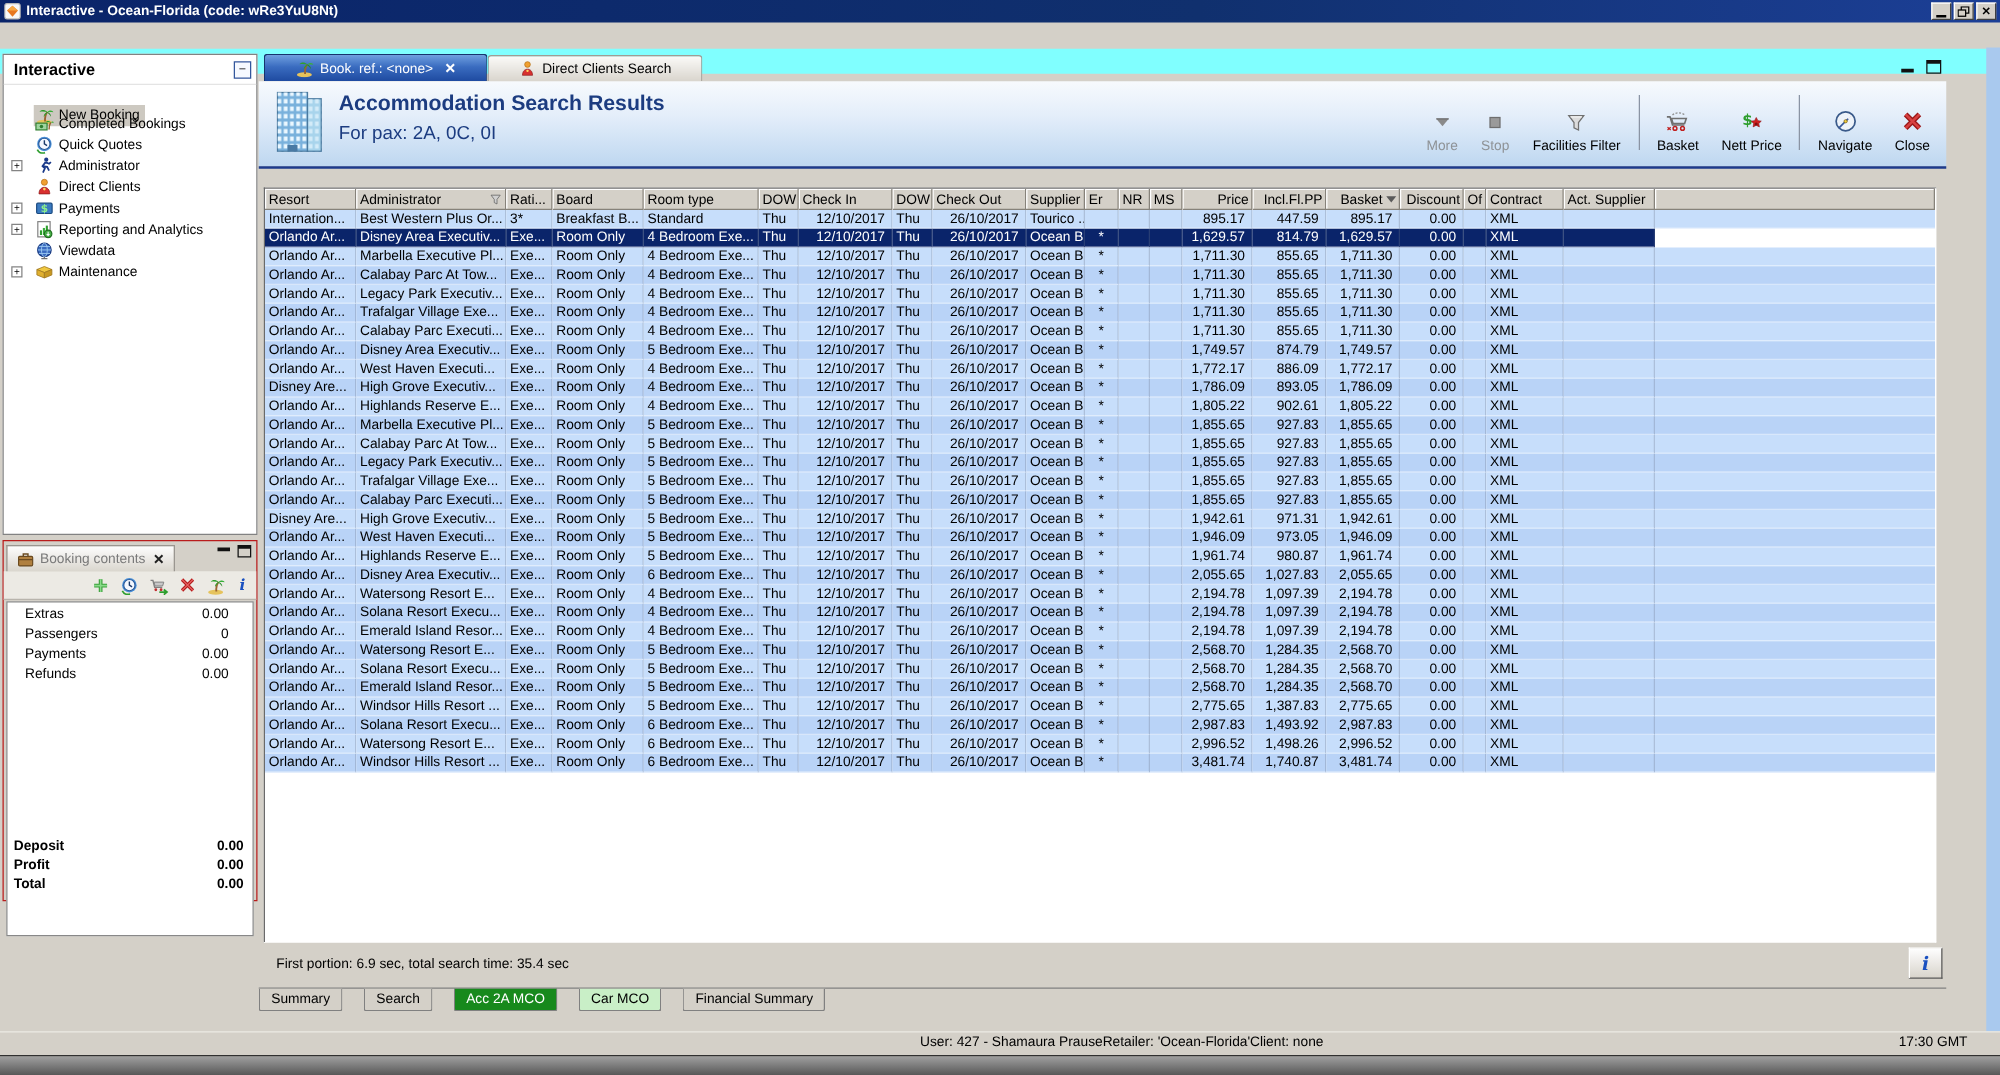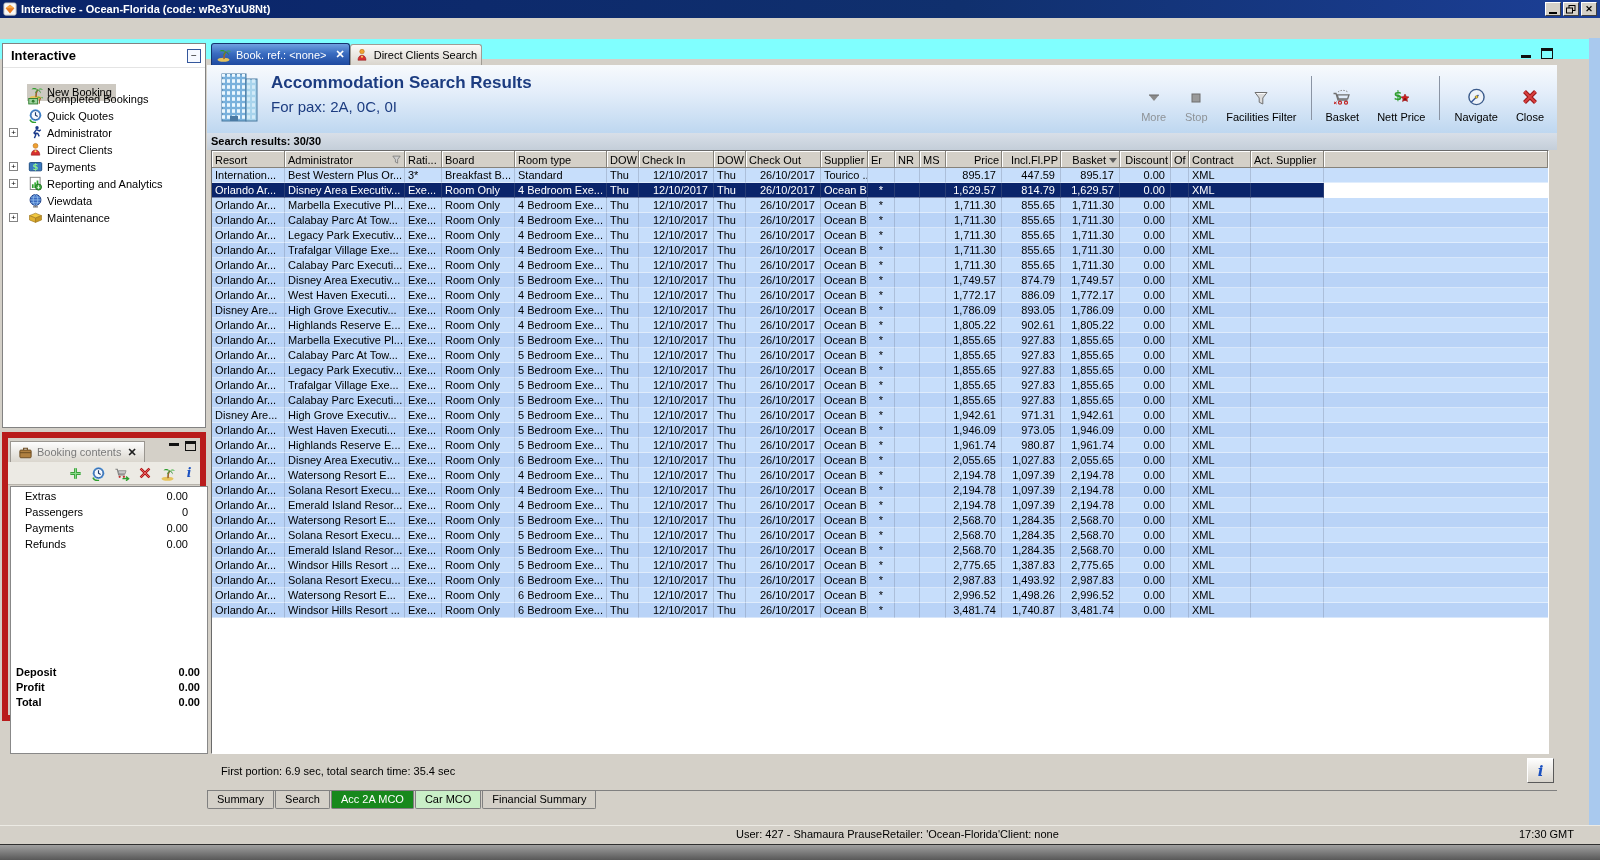--- a/index.html
+++ b/index.html
@@ -30,21 +30,21 @@
 #panel-nav .hdr { height:24px; display:flex; align-items:center; padding:0 4px 0 8px; border-bottom:1px solid #e4e4e4; }
 #panel-nav .hdr .t { font-size:13px; font-weight:bold; flex:1; }
 .minibox { width:14px; height:14px; border:1px solid #34579c; background:#f6f9ff; display:flex; align-items:center; justify-content:center; font-size:10px; line-height:10px; color:#222; }
 #tree { padding-top:5px; }
 .tree-item { height:17px; display:flex; align-items:center; position:relative; }
 .expander { position:absolute; left:6px; width:9px; height:9px; border:1px solid #848484; background:#fff; font-size:8px; line-height:7px; text-align:center; color:#000; }
 .tree-inner { position:absolute; left:24px; display:flex; align-items:center; gap:4px; padding:0 4px 0 1px; height:17px; }
 .tree-inner.sel { background:#cdc9c1;margin-top:21px; }
 
 
-#panel-book { top:432px; left:2px; width:204px; height:289px; background:#d4d0c8; border:6px solid #b91c1c; }
+#panel-book { top:432px; left:2px; width:204px; height:289px; background:#d4d0c8; border:1px solid #b91c1c; }
 #bc-tabbar { height:24px; position:relative; }
 #bc-tab { position:absolute; left:2px; top:3px; height:21px; display:flex; align-items:center; gap:4px; padding:0 7px; background:linear-gradient(#fdfdfd,#dad6ce); border:1px solid #9a9690; border-bottom:none; }
 #bc-tab .lbl { color:#7a7a7a; }
 #bc-tab .x { font-weight:bold; font-size:11px; color:#202020; margin-left:2px; }
 #bc-winbtns { position:absolute; right:4px; top:3px; display:flex; gap:6px; align-items:flex-start; }
 #bc-winbtns .mn { width:10px; height:3px; background:none; border-bottom:3px solid #111; margin-top:2px; }
 #bc-winbtns .mx { width:11px; height:10px; border:1px solid #111; border-top:3px solid #111; background:#fff0; }
 #bc-toolbar { height:23px; background:#eceae4; display:flex; align-items:center; justify-content:flex-end; gap:8px; padding-right:5px; border-bottom:1px solid #b8b4ac; }
 #bc-list { position:absolute; left:2px; top:48px; width:198px; height:268px; background:#fff; border:1px solid #888; padding-top:3px; }
 .bc-row { height:16px; padding:0 19px 0 14px; display:flex; }
@@ -52,21 +52,21 @@
 #bc-totals { position:absolute; left:2px; bottom:4px; width:198px; }
 .bct-row { height:15px; padding:0 8px 0 6px; display:flex; font-weight:bold; }
 .bct-row .l { flex:1; }
 
 
 #main { top:43px; left:207px; width:1350px; height:767px; }
 
 
 #tabstrip { position:absolute; top:0; left:0; width:1350px; height:22px; }
 #tabs { position:absolute; left:4px; bottom:0; display:flex; align-items:flex-end; }
-.mtab { display:flex; align-items:center; gap:5px; padding:0 4px; height:22px; border:1px solid #16346e; border-bottom:none; border-radius:3px 3px 0 0; background:linear-gradient(#6fa0e0,#3a6cc0 45%,#1e4aa0); color:#fff;text-align:center; }
+.mtab { display:flex; align-items:center; gap:5px; padding:0 24px; height:22px; border:1px solid #16346e; border-bottom:none; border-radius:3px 3px 0 0; background:linear-gradient(#6fa0e0,#3a6cc0 45%,#1e4aa0); color:#fff;text-align:center; }
 .mtab .x { font-weight:bold; margin-left:4px; }
 .mtab.inactive { height:21px; background:linear-gradient(#fbfaf8,#d9d5cd); border-color:#a09c94; color:#000; }
 #mdibtns { position:absolute; right:4px; top:5px; display:flex; gap:10px; }
 #mdibtns .mn { width:10px; height:10px; border-bottom:3px solid #111; }
 #mdibtns .mx { width:12px; height:11px; border:1px solid #111; border-top:3px solid #111; }
 
 
 #headerband { position:absolute; top:22px; left:0; width:1350px; height:70px; background:linear-gradient(180deg,#f7fafd 0%,#e4eefa 40%,#bed7f0 100%); border-bottom:2px solid #1c3a8c; }
 #bigicon { position:absolute; left:9px; top:7px; }
 #hb-title { position:absolute; left:64px; top:8px; font-size:17px; font-weight:bold; color:#1c3c80; }
@@ -93,21 +93,21 @@
 #grid tr.selected td { background:#0a246a; color:#fff; }
 #grid td.filler, #grid tr.selected td.filler { background:#fff; color:#000; border-right:none; }
 #grid th .funnel { position:absolute; right:3px; top:3px; }
 #grid th .sortmark { display:inline-block; width:0; height:0; border-left:4px solid transparent; border-right:4px solid transparent; border-top:5px solid #5a5a5a; margin-left:3px; vertical-align:middle; }
 
 
 #mstatus { position:absolute; top:713px; left:0; width:1350px; height:32px; }
 #mstatus .txt { position:absolute; left:14px; top:9px; }
 #infobtn { position:absolute; right:3px; top:2px; width:27px; height:25px; background:linear-gradient(#fefefe,#d8d4cc); border:1px solid; border-color:#fff #5a5a5a #5a5a5a #fff; display:flex; align-items:center; justify-content:center; }
 #infobtn span { font-family:"DejaVu Serif",serif; font-style:italic; font-weight:bold; font-size:15px; color:#1a50c0; }
-#bottomtabs { position:absolute; top:747px; left:0; width:1350px; border-top:1px solid #808080; display:flex; }
+#bottomtabs { position:absolute; top:747px; left:0; width:1350px; border-top:1px solid #808080; display:flex;gap:16px; }
 .btab { height:18px; line-height:17px; padding:0 9px; border:1px solid #808080; border-top:none; border-radius:0 0 2px 2px; background:#d4d0c8; margin-right:1px; }
 .btab.green { background:#17891c; color:#fff; }
 .btab.lightgreen { background:#c9efc7; }
 
 
 #statusbar { top:825px; left:0; width:1600px; height:19px; background:#d4d0c8; box-shadow:inset 0 1px 0 #eceae4; }
 #sb-info { position:absolute; left:736px; top:3px; display:flex; }
 #sb-time { position:absolute; right:26px; top:3px; }
 </style>
 </head>
@@ -490,21 +490,20 @@
             <svg width="20" height="20" viewBox="0 0 20 20">
               <path d="M4.5 4.5 L15.5 15.5 M15.5 4.5 L4.5 15.5" stroke="#9a1616" stroke-width="4.2"></path>
               <path d="M4.5 4.5 L15.5 15.5 M15.5 4.5 L4.5 15.5" stroke="#d84040" stroke-width="2"></path>
             </svg>
           </span>
           <span class="cap">Close</span>
         </div>
       </div>
   </div>
 
-  <div id="resultsband">Search results: 30/30</div>
 
   <div id="gridwrap">
     <table id="grid">
         <colgroup id="gridcols">
           <col style="width:73px">
           <col style="width:120px">
           <col style="width:37px">
           <col style="width:73px">
           <col style="width:92px">
           <col style="width:32px">

